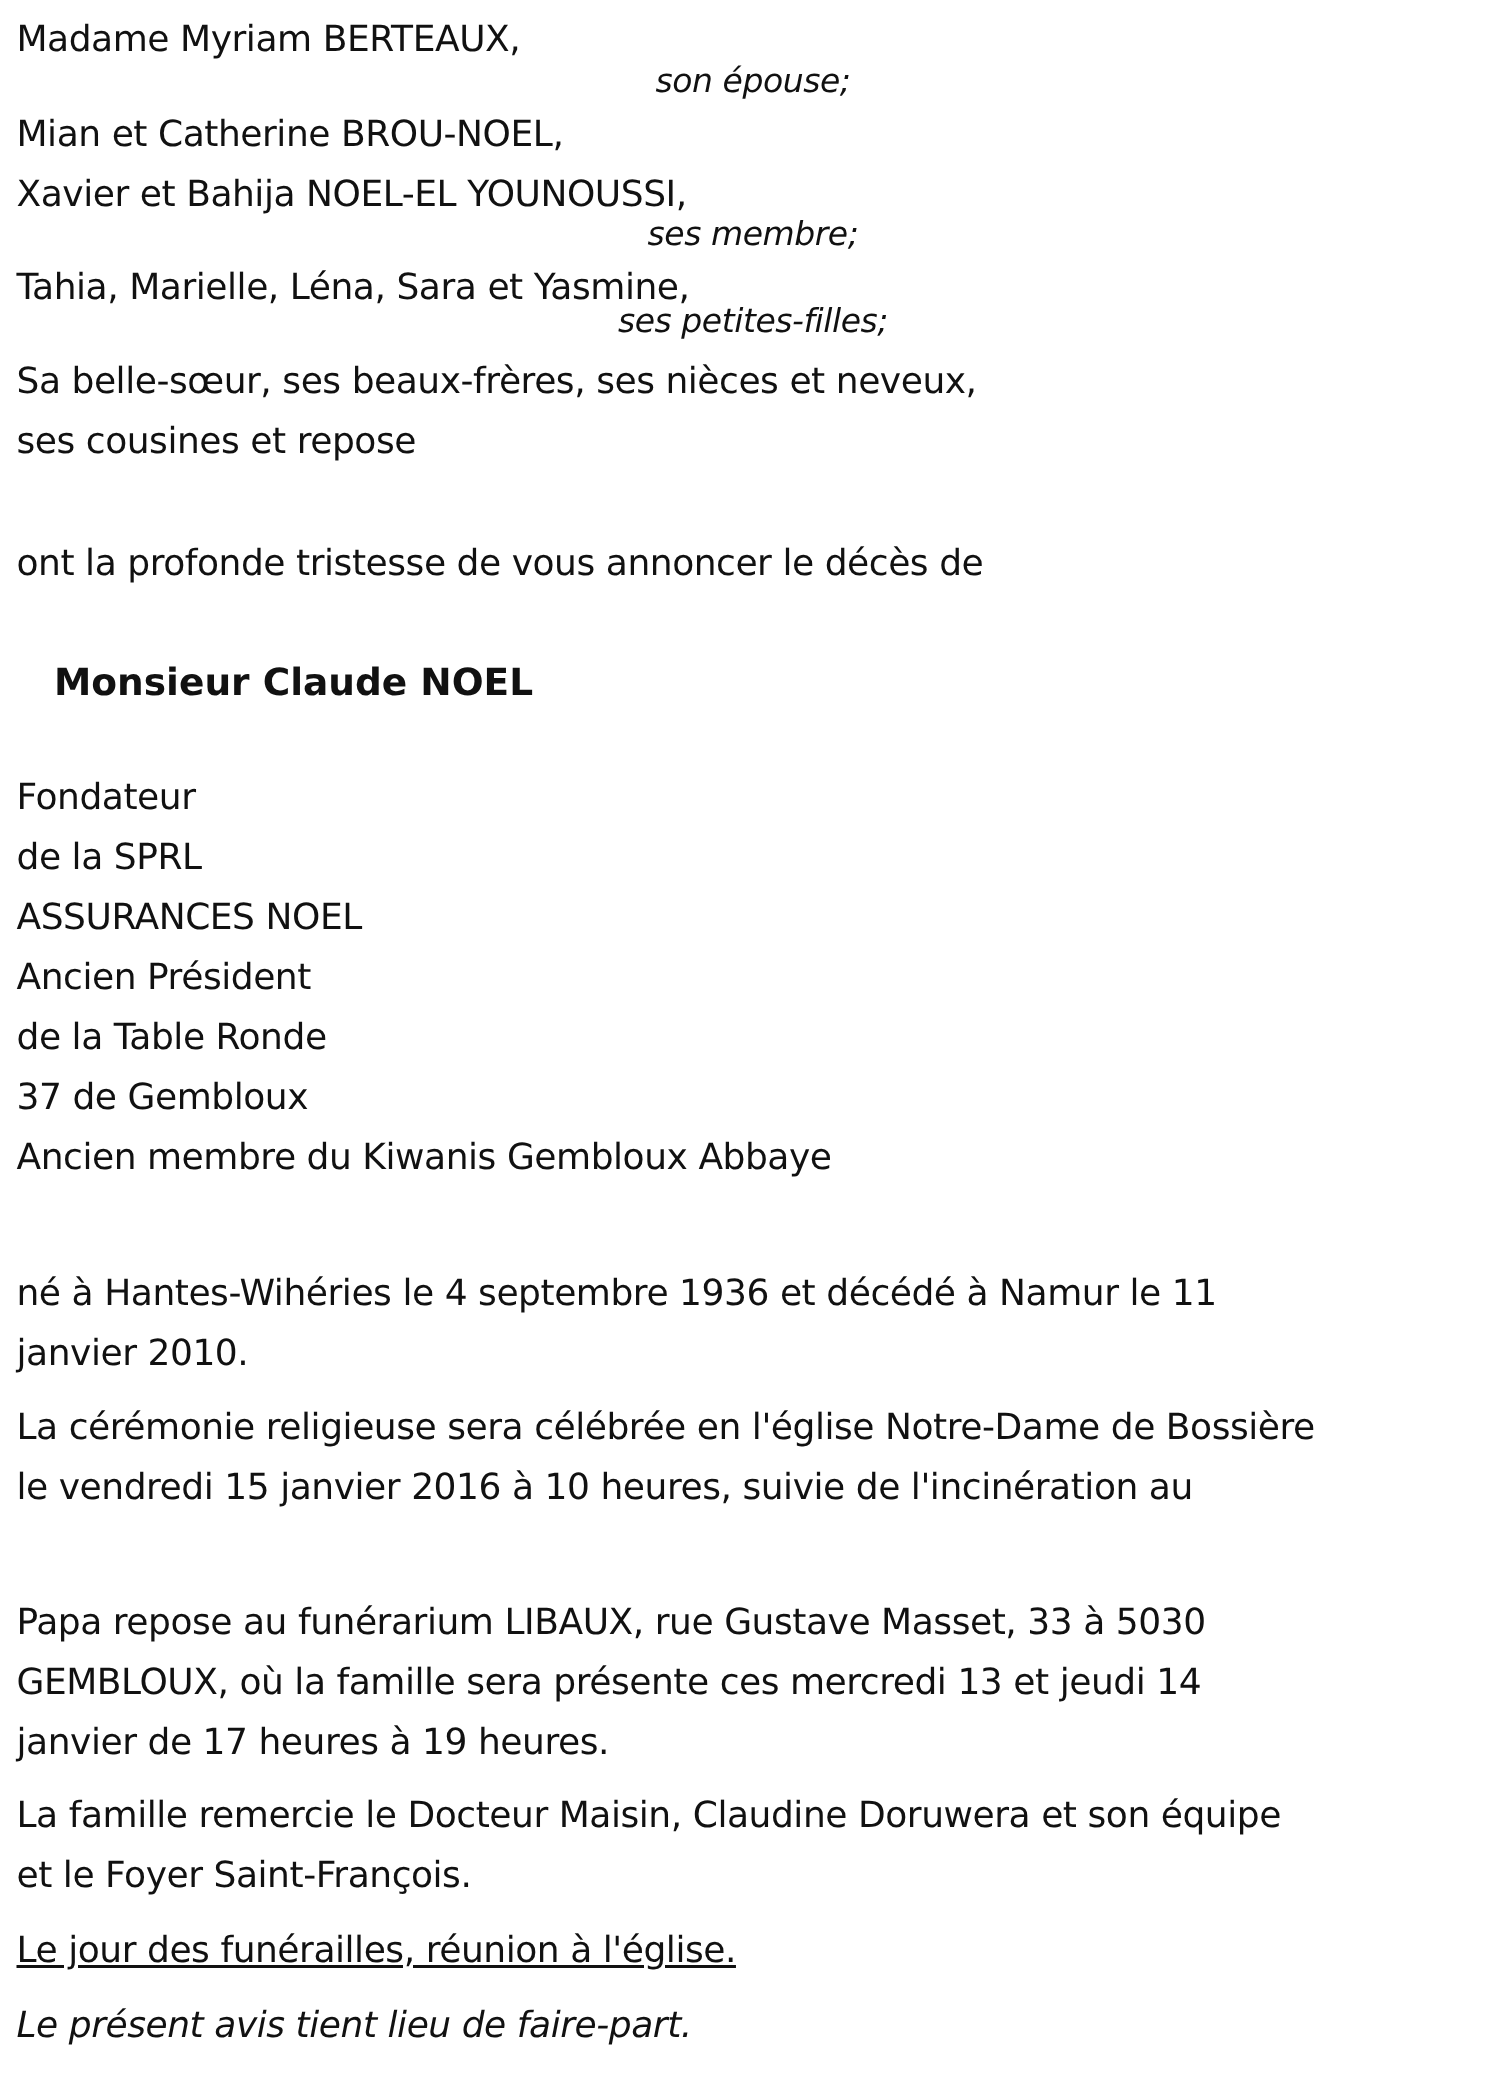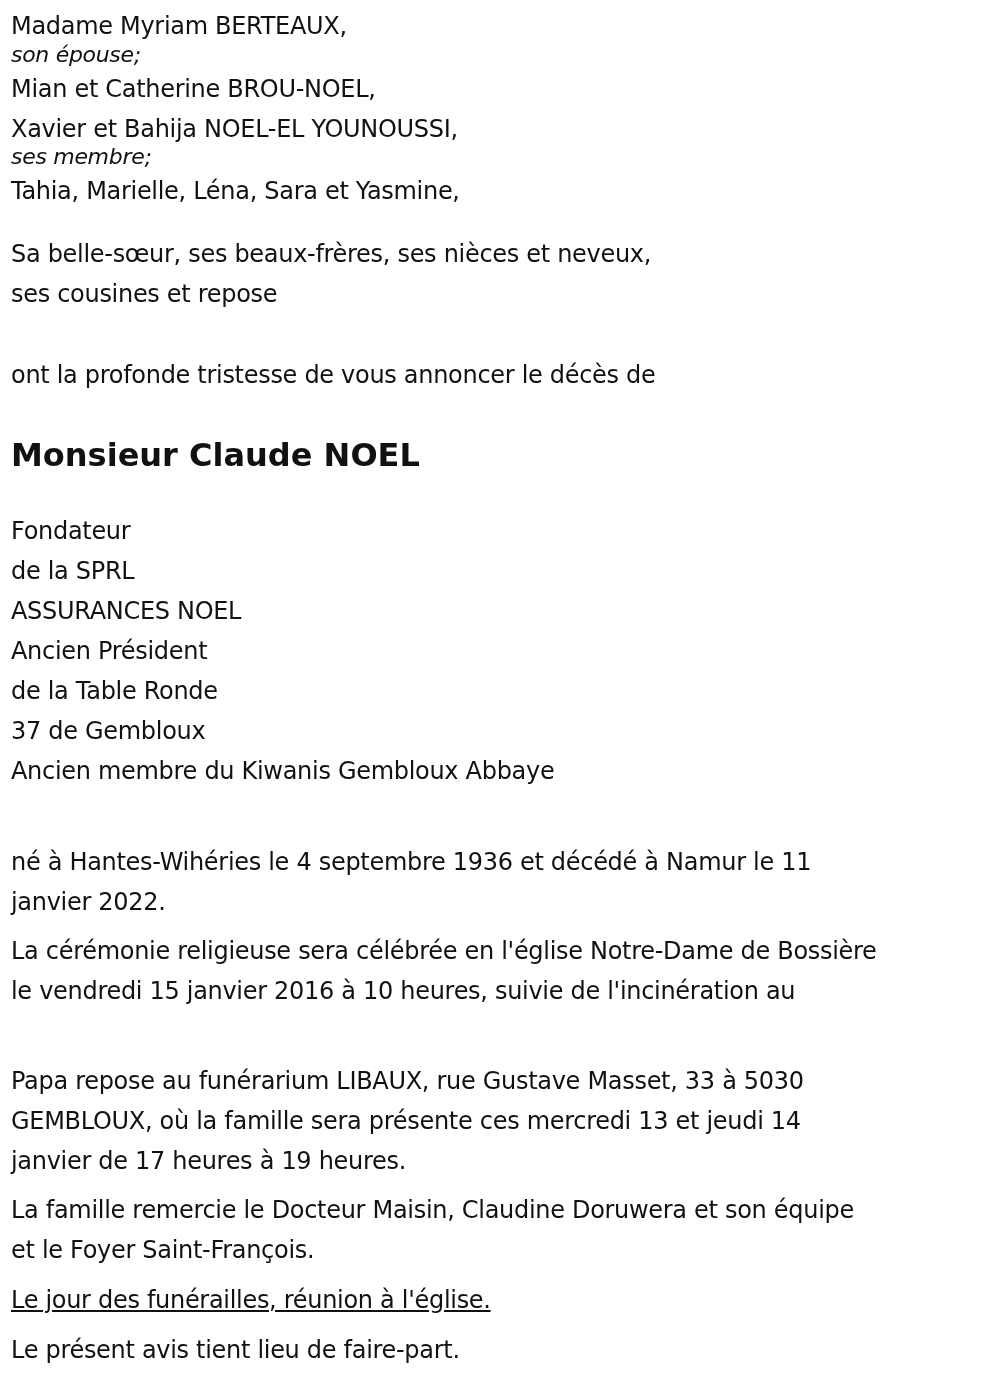--- a/index.html
+++ b/index.html
@@ -24,55 +24,57 @@
     width: 980px;
   }
   .line {
     display: block;
     white-space: nowrap;
     height: 40px;
     line-height: 40px;
   }
   .relation {
     display: block;
-    text-align: left;
+    text-align: center;
     font-style: italic;
     font-size: 22px;
     height: 24px;
     line-height: 24px;
     white-space: nowrap;
     margin-right: -2px;
   }
   .title {
     font-weight: bold;
-    font-size: 32px;
+    font-size: 25px;
     letter-spacing: 0px;
     height: 50px;
     line-height: 50px;
     white-space: nowrap;
+    margin-left: 25px;
   }
 </style>
 </head>
 <body>
 
 <div class="notice">
 
   <div style="position:absolute;top:6px;left:0;width:980px;">
     <span class="line">Madame Myriam BERTEAUX,</span>
     <span class="relation" style="margin-top:-3px;">son épouse;</span>
   </div>
 
   <div style="position:absolute;top:69px;left:0;width:980px;">
     <span class="line">Mian et Catherine BROU-NOEL,</span>
     <span class="line">Xavier et Bahija NOEL-EL YOUNOUSSI,</span>
     <span class="relation" style="margin-top:-4px;">ses membre;</span>
   </div>
 
   <div style="position:absolute;top:171px;left:0;width:980px;">
     <span class="line">Tahia, Marielle, Léna, Sara et Yasmine,</span>
+    <span class="relation" style="margin-top:-8px;">ses petites-filles;</span>
   </div>
 
   <div style="position:absolute;top:234px;left:0;width:980px;">
     <span class="line">Sa belle-sœur, ses beaux-frères, ses nièces et neveux,</span>
     <span class="line">ses cousines et repose</span>
   </div>
 
   <span class="line" style="position:absolute;top:355px;left:0;">ont la profonde tristesse de vous annoncer le décès de</span>
 
   <div class="title" style="position:absolute;top:430px;left:0;">Monsieur Claude NOEL</div>
@@ -82,21 +84,21 @@
     <span class="line">de la SPRL</span>
     <span class="line">ASSURANCES NOEL</span>
     <span class="line">Ancien Président</span>
     <span class="line">de la Table Ronde</span>
     <span class="line">37 de Gembloux</span>
     <span class="line">Ancien membre du Kiwanis Gembloux Abbaye</span>
   </div>
 
   <div style="position:absolute;top:842px;left:0;width:980px;">
     <span class="line">né à Hantes-Wihéries le 4 septembre 1936 et décédé à Namur le 11</span>
-    <span class="line">janvier 2022.</span>
+    <span class="line">janvier 2010.</span>
   </div>
 
   <div style="position:absolute;top:931px;left:0;width:980px;">
     <span class="line">La cérémonie religieuse sera célébrée en l'église Notre-Dame de Bossière</span>
     <span class="line">le vendredi 15 janvier 2016 à 10 heures, suivie de l'incinération au</span>
   </div>
 
   <div style="position:absolute;top:1061px;left:0;width:980px;">
     <span class="line">Papa repose au funérarium LIBAUX, rue Gustave Masset, 33 à 5030</span>
     <span class="line">GEMBLOUX, où la famille sera présente ces mercredi 13 et jeudi 14</span>
@@ -105,17 +107,17 @@
 
   <div style="position:absolute;top:1190px;left:0;width:980px;">
     <span class="line">La famille remercie le Docteur Maisin, Claudine Doruwera et son équipe</span>
     <span class="line">et le Foyer Saint-François.</span>
   </div>
 
   <div style="position:absolute;top:1280px;left:0;width:980px;text-decoration:underline;">
     <span class="line">Le jour des funérailles, réunion à l'église.</span>
   </div>
 
-  <div style="position:absolute;top:1330px;left:0;width:980px;">
+  <div style="position:absolute;top:1330px;left:0;width:980px;font-style:italic;">
     <span class="line">Le présent avis tient lieu de faire-part.</span>
   </div>
 
 </div>
 
 </body></html>

